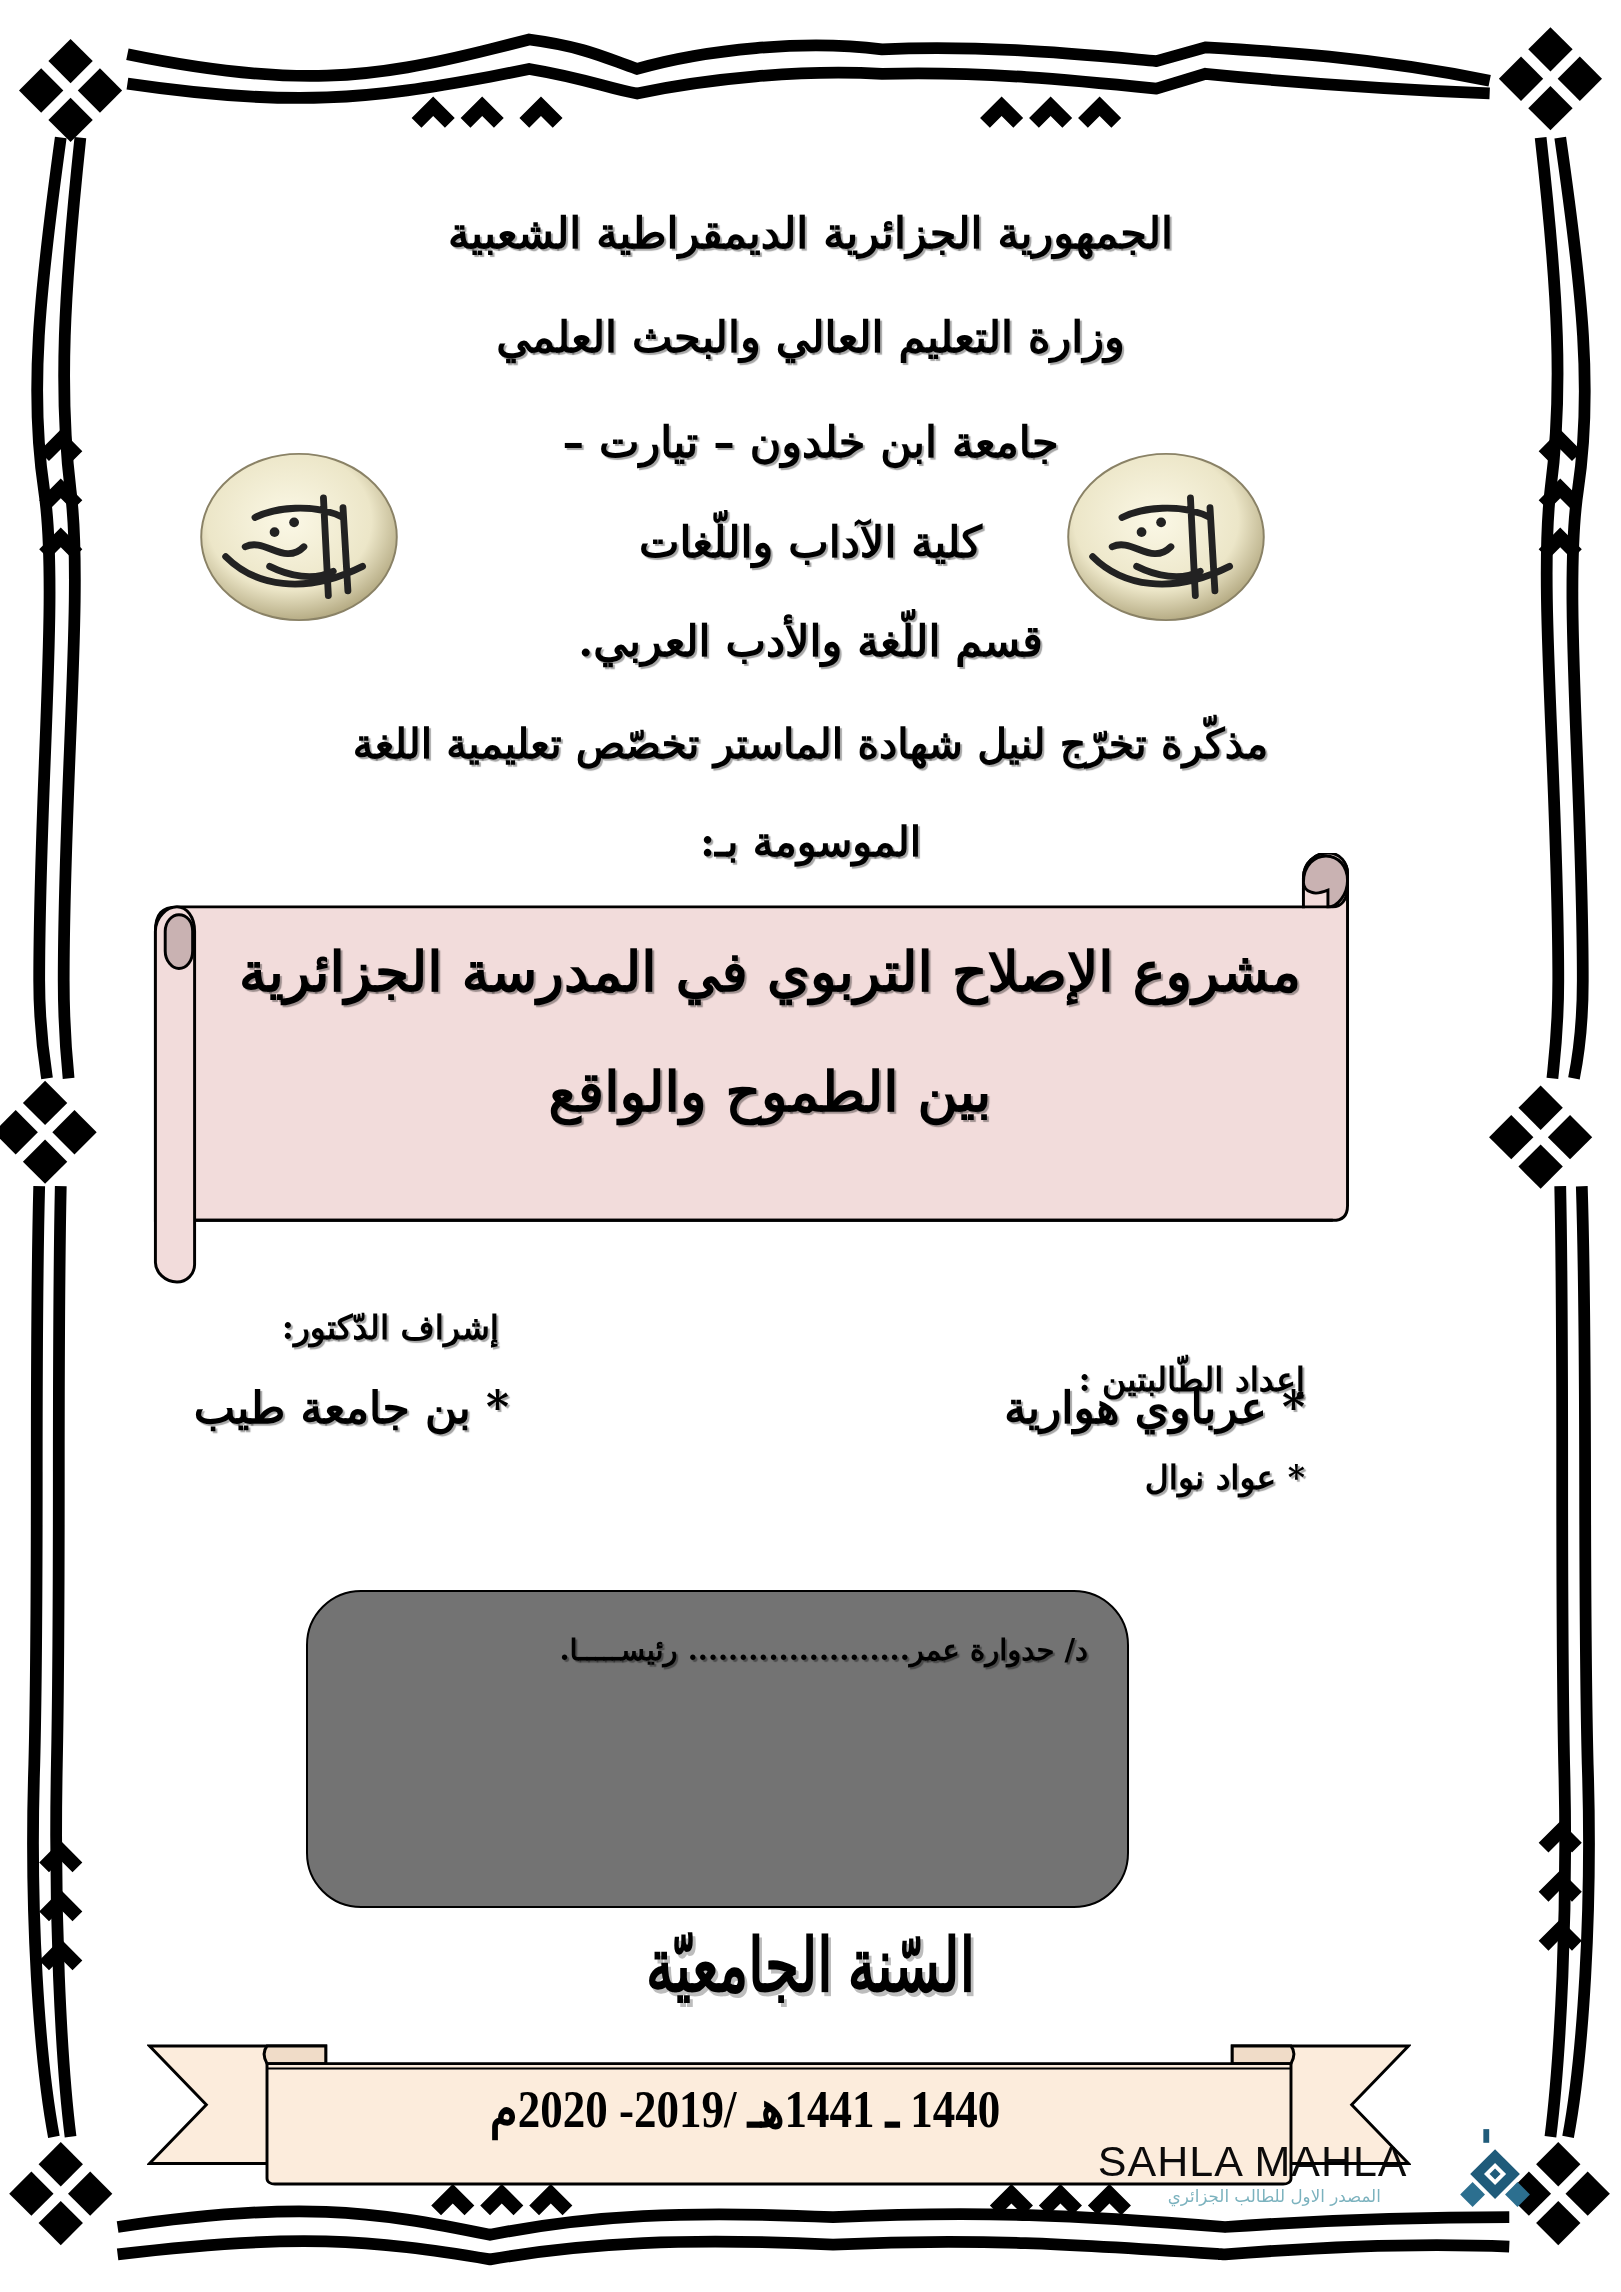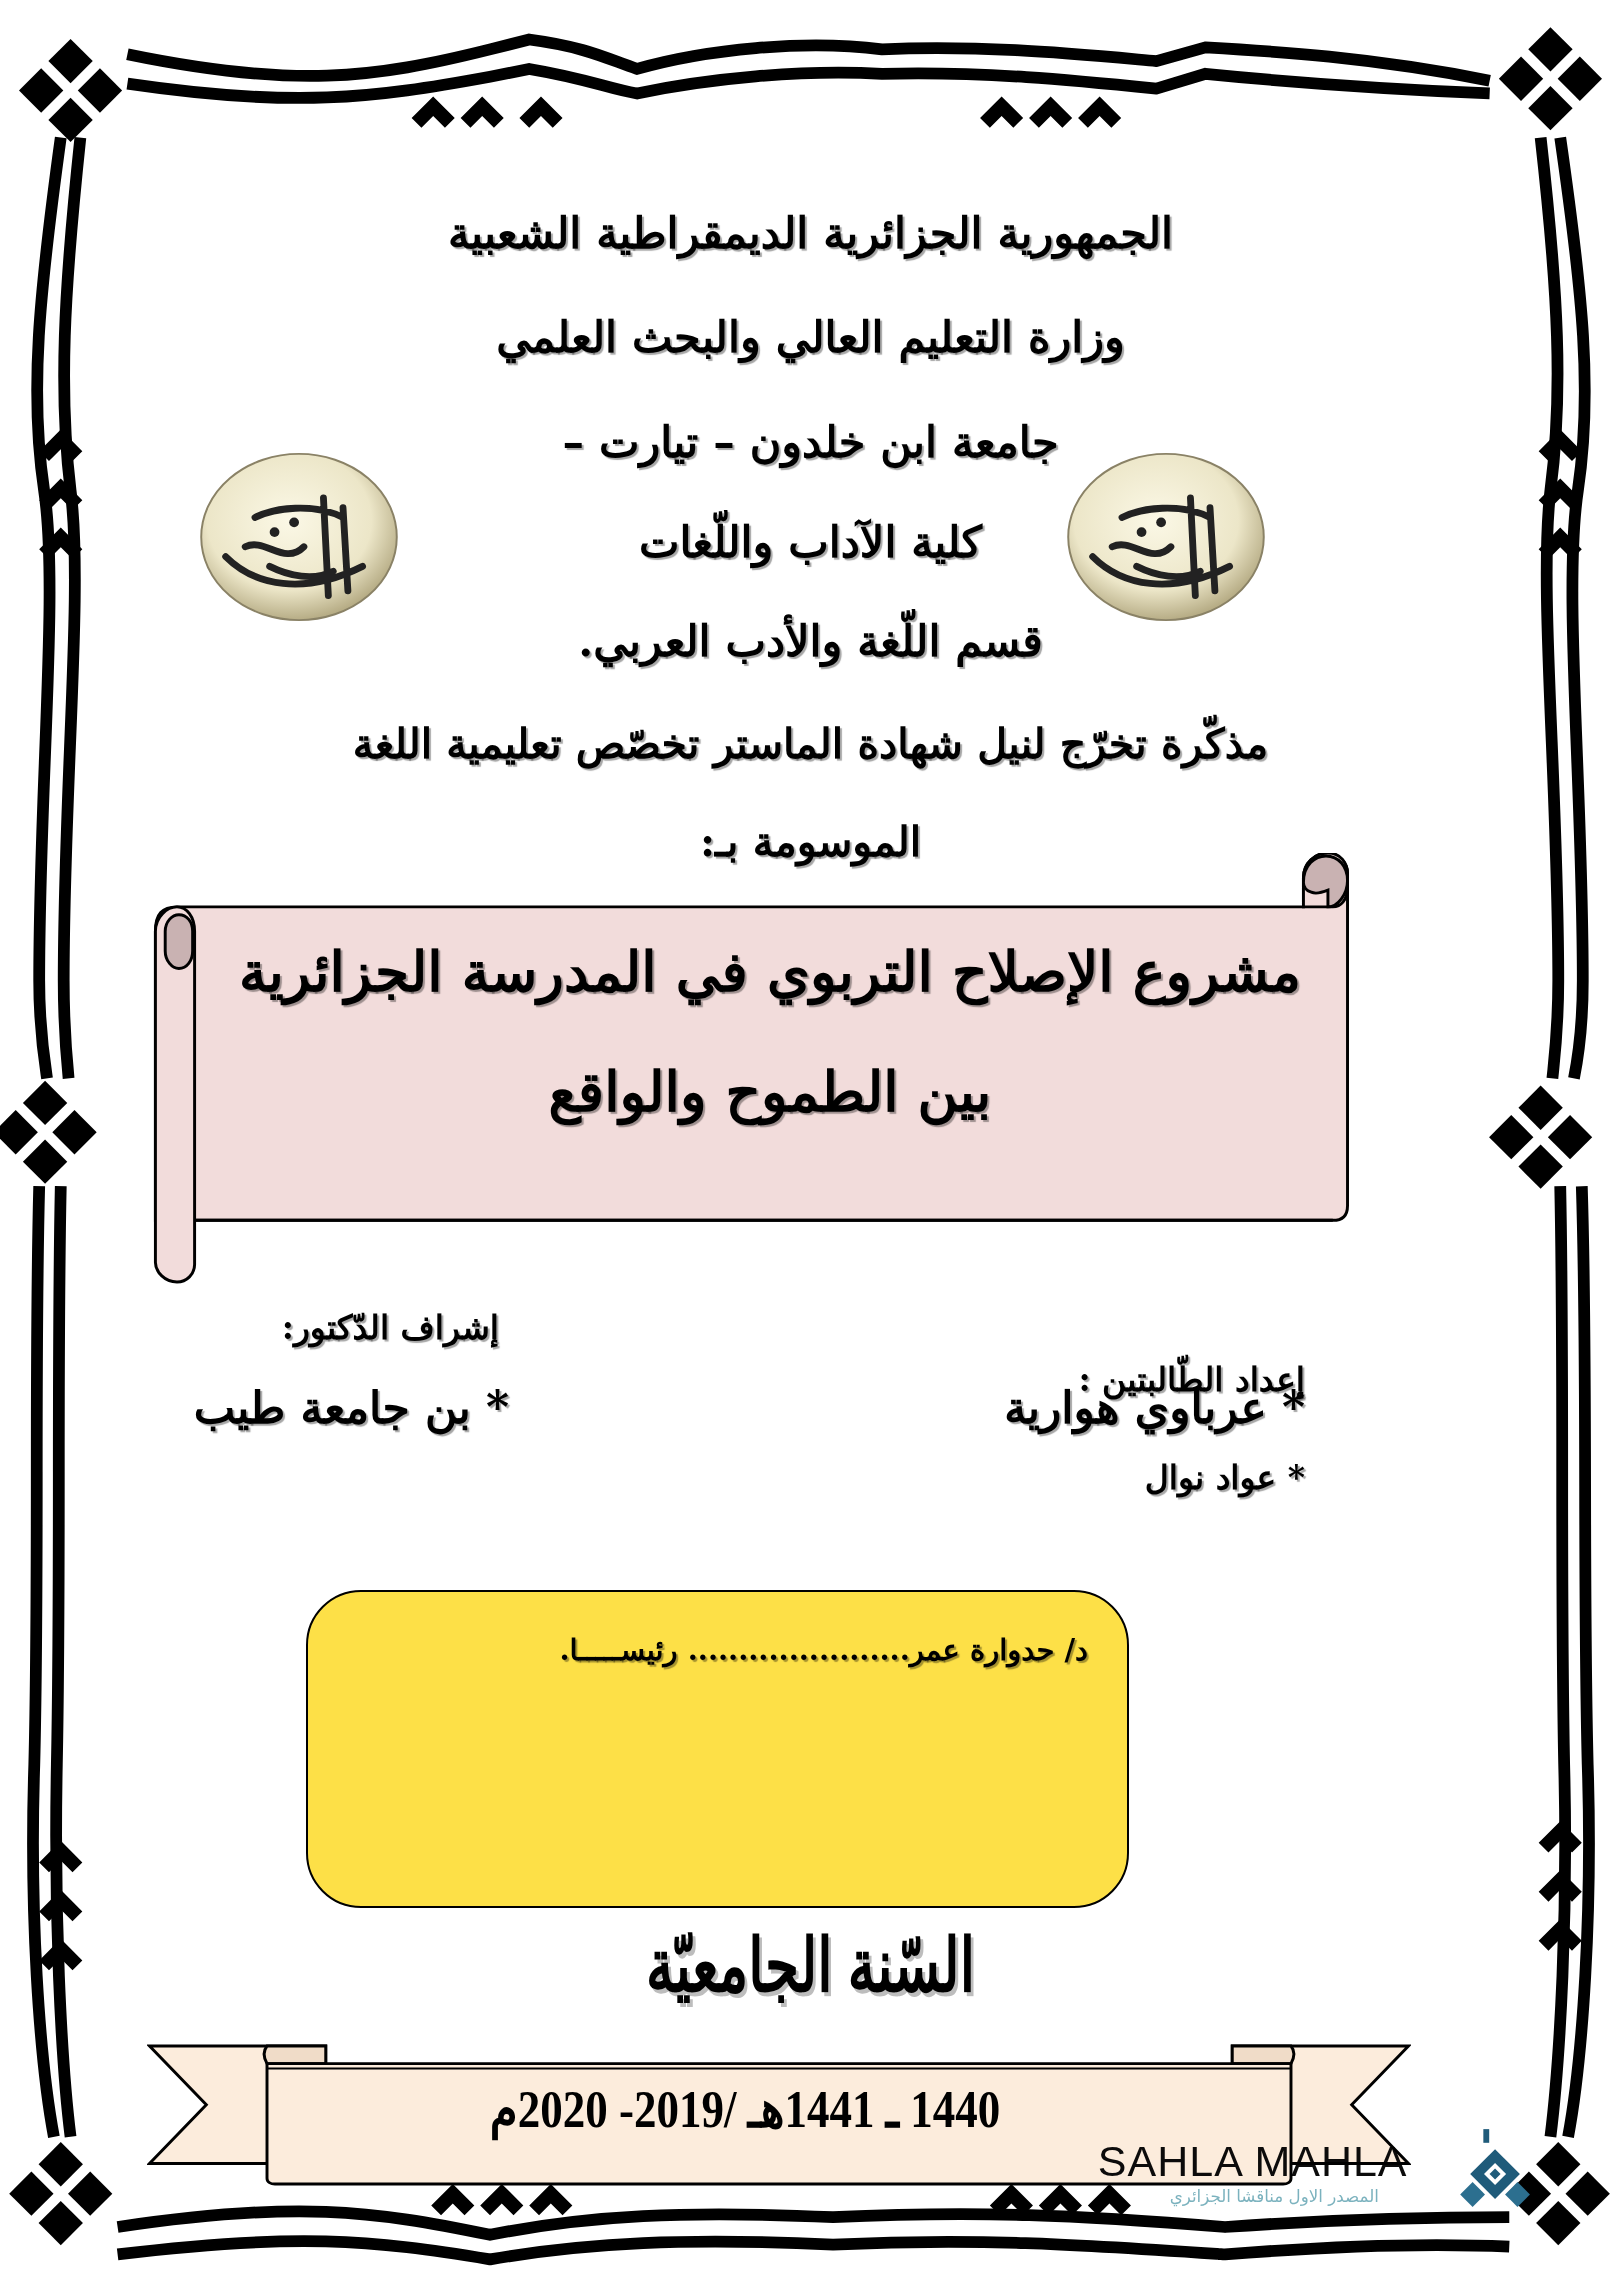--- a/index.html
+++ b/index.html
@@ -6,21 +6,21 @@
     html, body { width: 1621px; height: 2293px; background: #ffffff; overflow: hidden; }
     body { position: relative; font-family: "DejaVu Serif", "Liberation Serif", serif; color: #000; }
     .abs { position: absolute; }
     .ar { direction: rtl; unicode-bidi: embed; font-weight: bold; text-shadow: 2px 2px 1px rgba(0,0,0,0.35); }
     .center-line { position: absolute; left: 0; width: 1621px; text-align: center; }
     .border-svg { position: absolute; left: 0; top: 0; width: 1621px; height: 2293px; pointer-events: none; }
     .logo { position: absolute; width: 206px; height: 176px; }
     .logo svg { width: 100%; height: 100%; }
     .scroll-svg { position: absolute; left: 147px; top: 853px; width: 1206px; height: 431px; }
     .scroll-text { position: absolute; left: 216px; width: 1108px; text-align: center; font-size: 55px; }
-    .jury-box { position: absolute; left: 306px; top: 1590px; width: 823px; height: 318px; border: 2.9px solid #000; border-radius: 55px; background: #fde047; }
+    .jury-box { position: absolute; left: 306px; top: 1590px; width: 823px; height: 318px; border: 2.9px solid #000; border-radius: 55px; background: #737373; }
     .jury-line { position: absolute; right: 39px; font-size: 29px; white-space: nowrap; }
     .ribbon-svg { position: absolute; left: 147px; top: 2000px; width: 1264px; height: 186px; }
     .year-title { font-size: 55px; font-family: "Liberation Sans", sans-serif; transform: scaleY(1.35); text-shadow: 2.9px 2.9px 0 #bdbdbd; }
     .year-text { position: absolute; left: 451px; top: 2083px; width: 588px; text-align: center; font-size: 45px; font-family: "Liberation Serif", serif; font-weight: bold; direction: rtl; transform: scaleY(1.15); }
     .watermark { position: absolute; left: 1088px; top: 2137px; width: 490px; height: 88px; }
     .wm-title { position: absolute; left: 9.8px; top: 0; font-family: "Liberation Sans", sans-serif; font-size: 43px; color: #000000; letter-spacing: 1px; opacity: 0.95; }
     .wm-sub { position: absolute; left: 9.8px; top: 49px; font-family: "DejaVu Sans", sans-serif; font-size: 16.7px; color: #5b9fae; direction: rtl; width: 353px; text-align: center; opacity: 0.8; }
   </style>
 </head>
 <body>
@@ -159,21 +159,21 @@
 
   <path d="M1108,47 L1108,65 L1168,65 C1172,58 1172,52 1168,47 Z" fill="#f0dcc8" stroke="#000" stroke-width="3"></path>
 
   <path d="M122,65 L1168,65 L1168,182 C1168,186 1164,188 1160,188 L130,188 C126,188 122,186 122,182 Z" fill="#fcecdc" stroke="#000" stroke-width="3"></path>
   <line x1="122" y1="70" x2="1168" y2="70" stroke="#000" stroke-width="2"></line>
 </svg>
 <div class="year-text">1440 ـ 1441هـ /2019- 2020م</div>
 
 <div class="watermark">
   <div class="wm-title">SAHLA MAHLA</div>
-  <div class="wm-sub">المصدر الاول مناقشا الجزائري</div>
+  <div class="wm-sub">المصدر الاول للطالب الجزائري</div>
   <svg style="position:absolute; left:368px; top:-9.8px; width:83px; height:98px;" viewBox="0 0 85 100" xmlns="http://www.w3.org/2000/svg">
     <rect x="28" y="2" width="6" height="14" fill="#1f5b7a"></rect>
     <rect x="22" y="30" width="36" height="36" transform="rotate(45 40 48)" fill="#1f5b7a"></rect>
     <rect x="32" y="40" width="16" height="16" transform="rotate(45 40 48)" fill="#ffffff"></rect>
     <rect x="36" y="44" width="8" height="8" transform="rotate(45 40 48)" fill="#1f5b7a"></rect>
     <rect x="8" y="60" width="18" height="18" transform="rotate(45 17 69)" fill="#2c6f8f"></rect>
     <rect x="54" y="60" width="18" height="18" transform="rotate(45 63 69)" fill="#2c6f8f"></rect>
   </svg>
 </div>
 

